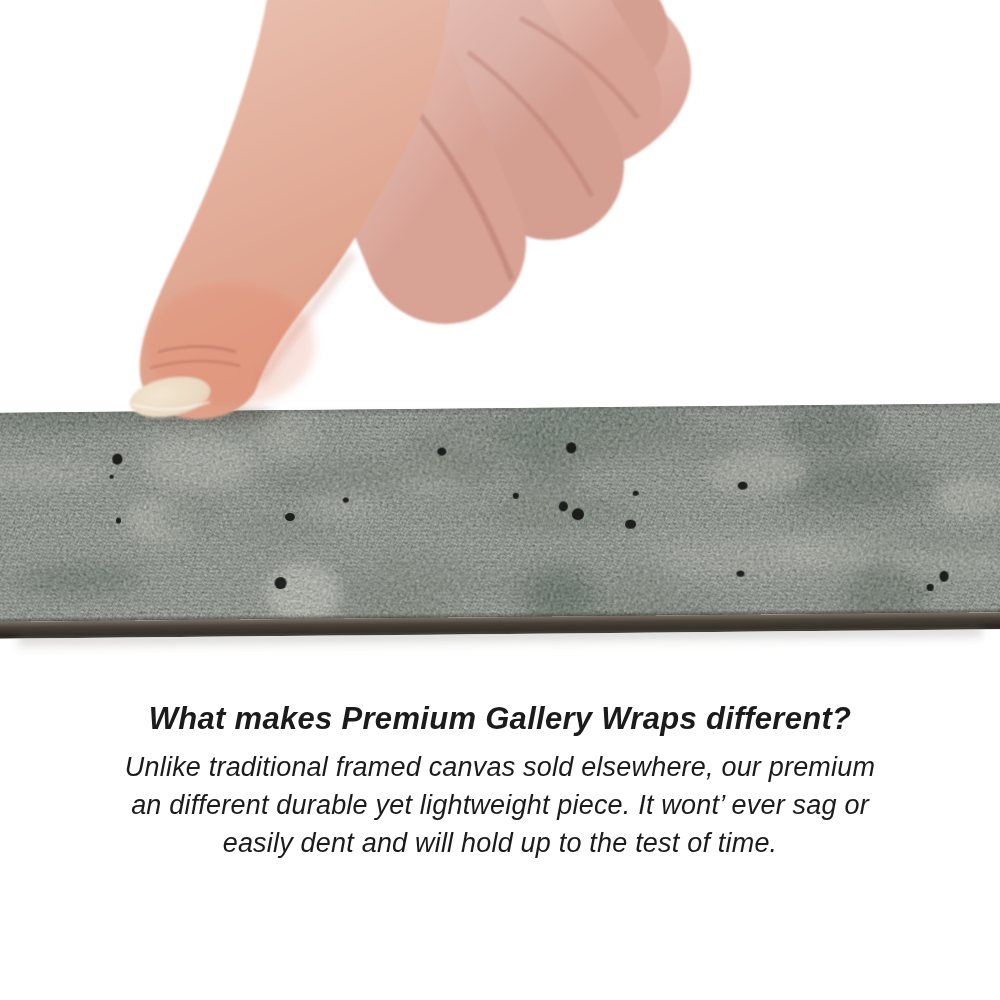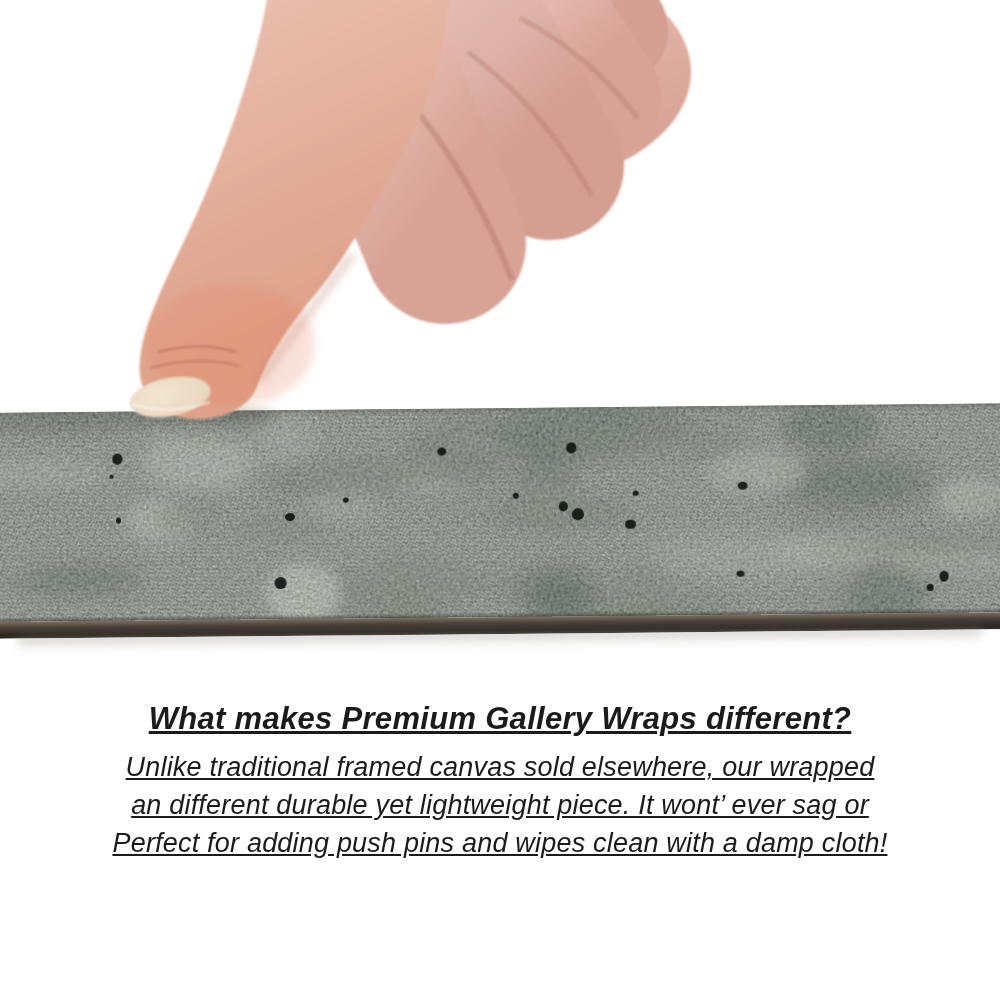--- a/index.html
+++ b/index.html
@@ -35,21 +35,21 @@
     position:absolute;top:631px;left:18px;right:18px;height:15px;
     background:linear-gradient(rgba(125,120,112,0.40), rgba(255,255,255,0));
     filter:blur(4px);
     transform:rotate(-0.55deg);
   }
   
   .hand-svg{position:absolute;left:0;top:0;width:1000px;height:432px;}
   
   .copy{
     position:absolute;top:701px;left:0;width:1000px;text-align:center;
-    color:#1b1b1b;font-style:italic;text-decoration:underline;
+    color:#1b1b1b;font-style:italic;
   }
   .copy h2{
     margin:0 0 11px 0;font-size:31px;font-weight:600;letter-spacing:.3px;
   }
   .copy p{
     margin:0;font-size:27px;font-weight:400;line-height:38px;letter-spacing:.2px;
   }
 </style>
 </head>
 <body>
@@ -207,16 +207,16 @@
     <path d="M 158,352 Q 200,341 236,352" fill="none" stroke="rgba(164,94,80,0.45)" stroke-width="2.6"></path>
     <path d="M 150,368 Q 198,355 240,366" fill="none" stroke="rgba(164,94,80,0.40)" stroke-width="2.4"></path>
 
     <ellipse cx="170" cy="397" rx="41" ry="19" transform="rotate(-11 170 397)" fill="url(#nailG)"></ellipse>
     <path d="M 132,404 Q 168,416 210,402" fill="none" stroke="rgba(255,252,245,0.55)" stroke-width="2.5"></path>
   </g>
 </svg>
 
 <div class="copy">
   <h2>What makes Premium Gallery Wraps different?</h2>
-  <p>Unlike traditional framed canvas sold elsewhere, our wrapped</p>
+  <p>Unlike traditional framed canvas sold elsewhere, our premium</p>
   <p>an different durable yet lightweight piece. It wont’ ever sag or</p>
-  <p>Perfect for adding push pins and wipes clean with a damp cloth!</p>
+  <p>easily dent and will hold up to the test of time.</p>
 </div>
 
 </body></html>

